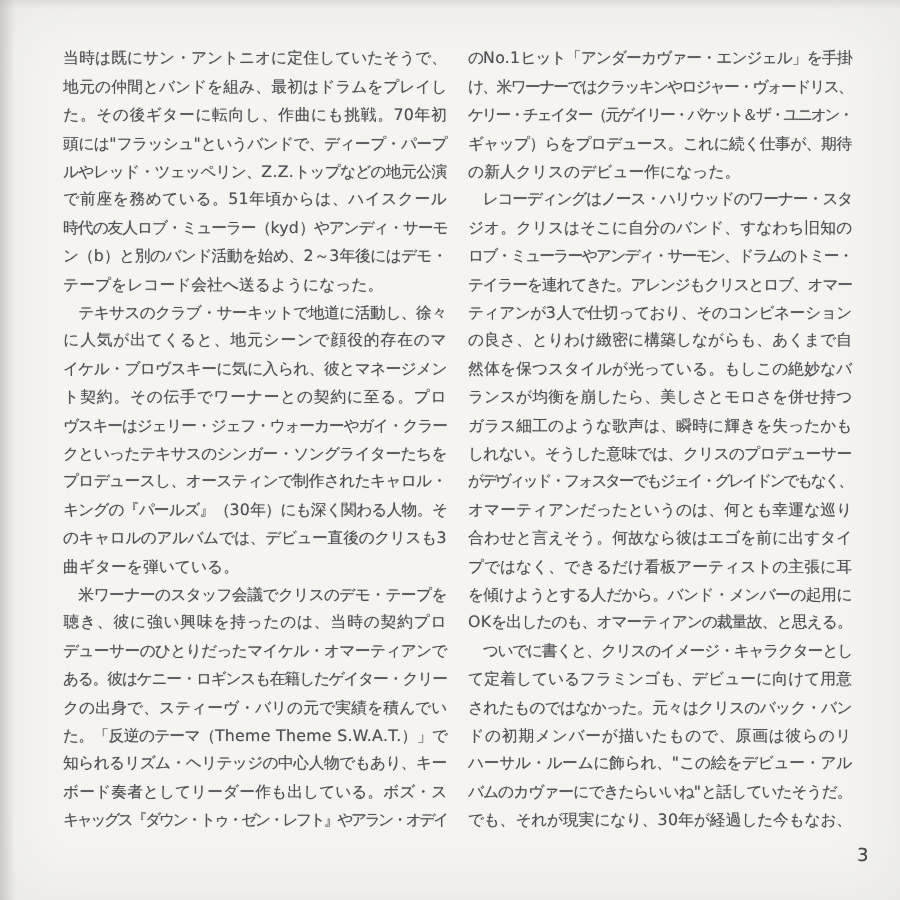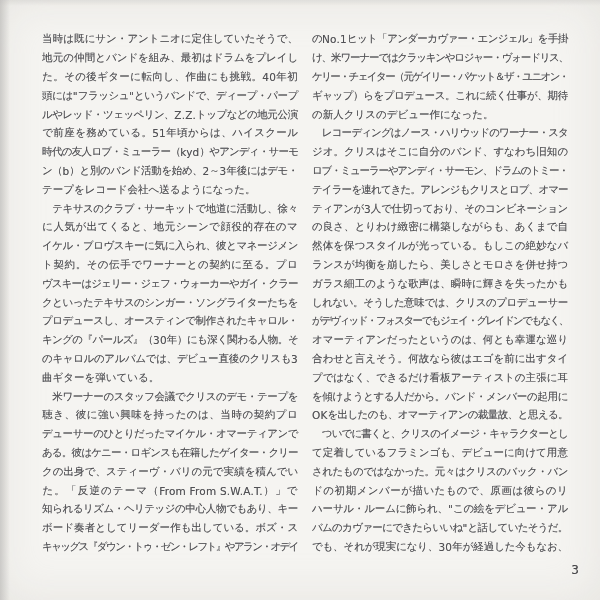--- a/index.html
+++ b/index.html
@@ -140,21 +140,21 @@
         <span class="tk cjk">向</span>
         <span class="tk cjk">し</span>
         <span class="tk cjk">、</span>
         <span class="tk cjk">作</span>
         <span class="tk cjk">曲</span>
         <span class="tk cjk">に</span>
         <span class="tk cjk">も</span>
         <span class="tk cjk">挑</span>
         <span class="tk cjk">戦</span>
         <span class="tk cjk">。</span>
-        <span class="tk lat">40</span>
+        <span class="tk lat">70</span>
         <span class="tk cjk">年</span>
         <span class="tk cjk">初</span>
       </div>
       <div class="line">
         <span class="tk cjk">頭</span>
         <span class="tk cjk">に</span>
         <span class="tk cjk">は</span>
         <span class="tk lat">"</span>
         <span class="tk cjk">フ</span>
         <span class="tk cjk">ラ</span>
@@ -697,21 +697,21 @@
         <span class="tk cjk">た</span>
         <span class="tk cjk">。</span>
         <span class="tk cjk">「</span>
         <span class="tk cjk">反</span>
         <span class="tk cjk">逆</span>
         <span class="tk cjk">の</span>
         <span class="tk cjk">テ</span>
         <span class="tk cjk">ー</span>
         <span class="tk cjk">マ</span>
         <span class="tk cjk">（</span>
-        <span class="tk lat">From From S.W.A.T.</span>
+        <span class="tk lat">Theme Theme S.W.A.T.</span>
         <span class="tk cjk">）</span>
         <span class="tk cjk">」</span>
         <span class="tk cjk">で</span>
       </div>
       <div class="line">
         <span class="tk cjk">知</span>
         <span class="tk cjk">ら</span>
         <span class="tk cjk">れ</span>
         <span class="tk cjk">る</span>
         <span class="tk cjk">リ</span>

